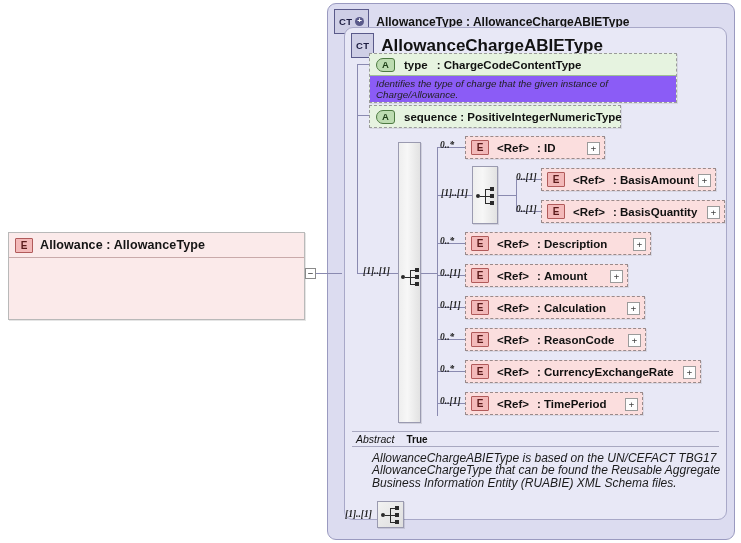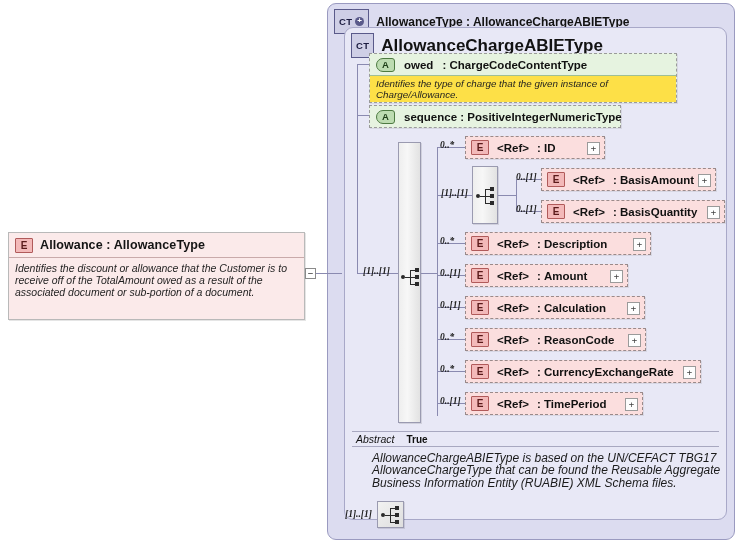--- a/index.html
+++ b/index.html
@@ -95,21 +95,21 @@
     background:#e6f3e0;border:1px dashed #9a9a9a;
     box-shadow:1px 1px 0 rgba(0,0,0,.07);
   }
   .attr-box .arow{
     height:21px;display:flex;align-items:center;gap:9px;padding-left:6px;
   }
   .attr-box .aname{font-size:11.5px;font-weight:bold;color:#111;}
   .attr-box .atype{font-size:11.5px;font-weight:bold;color:#111;}
   .attr-box .adoc{
     border-top:1px solid #9fbf95;padding:2px 5px 2px 6px;
-    font-style:italic;font-size:9.8px;color:#1f1f1f;background:#fde047;
+    font-style:italic;font-size:9.8px;color:#1f1f1f;background:#8b5cf6;
   }
   #attr-type{left:369px;top:53px;width:308px;}
   #attr-seq{left:369px;top:105px;width:252px;}
 
   
   #seq-bar{
     left:398px;top:142px;width:23px;height:281px;
     background:linear-gradient(to right,#eeeeee 0%,#f7f7f7 40%,#e2e2e2 100%);
     border:1px solid #9a9ab0;
     box-shadow:1px 1px 0 rgba(0,0,0,.10);
@@ -201,29 +201,27 @@
   <div class="vline" style="left:357px;top:64px;height:210px;"></div>
   <div class="hline" style="left:357px;top:64px;width:12px;"></div>
   <div class="hline" style="left:357px;top:115px;width:12px;"></div>
   <div class="hline" style="left:357px;top:273px;width:41px;"></div>
 
   <div class="abs" id="root-elem">
     <div class="hdr">
       <span class="badge badge-e">E</span>
       <span class="title">Allowance : AllowanceType</span>
     </div>
-    <div class="doc">Identifies the discount or allowance that the Customer is to receive off of the
-TotalAmount owed as a result of the associated document or sub-portion of a document.</div>
   </div>
   <div class="abs" id="root-toggle">−</div>
 
   <div class="abs attr-box" id="attr-type">
     <div class="arow">
       <span class="badge badge-a">A</span>
-      <span class="aname">owed</span>
+      <span class="aname">type</span>
       <span class="atype"><span>:</span>&nbsp;<span>ChargeCodeContentType</span></span>
     </div>
     <div class="adoc">Identifies the type of charge that the given instance of Charge/Allowance.</div>
   </div>
 
   <div class="abs attr-box" id="attr-seq">
     <div class="arow">
       <span class="badge badge-a">A</span>
       <span class="aname"><span>sequence</span>&nbsp;<span>:</span>&nbsp;<span>PositiveIntegerNumericType</span></span>
     </div>

